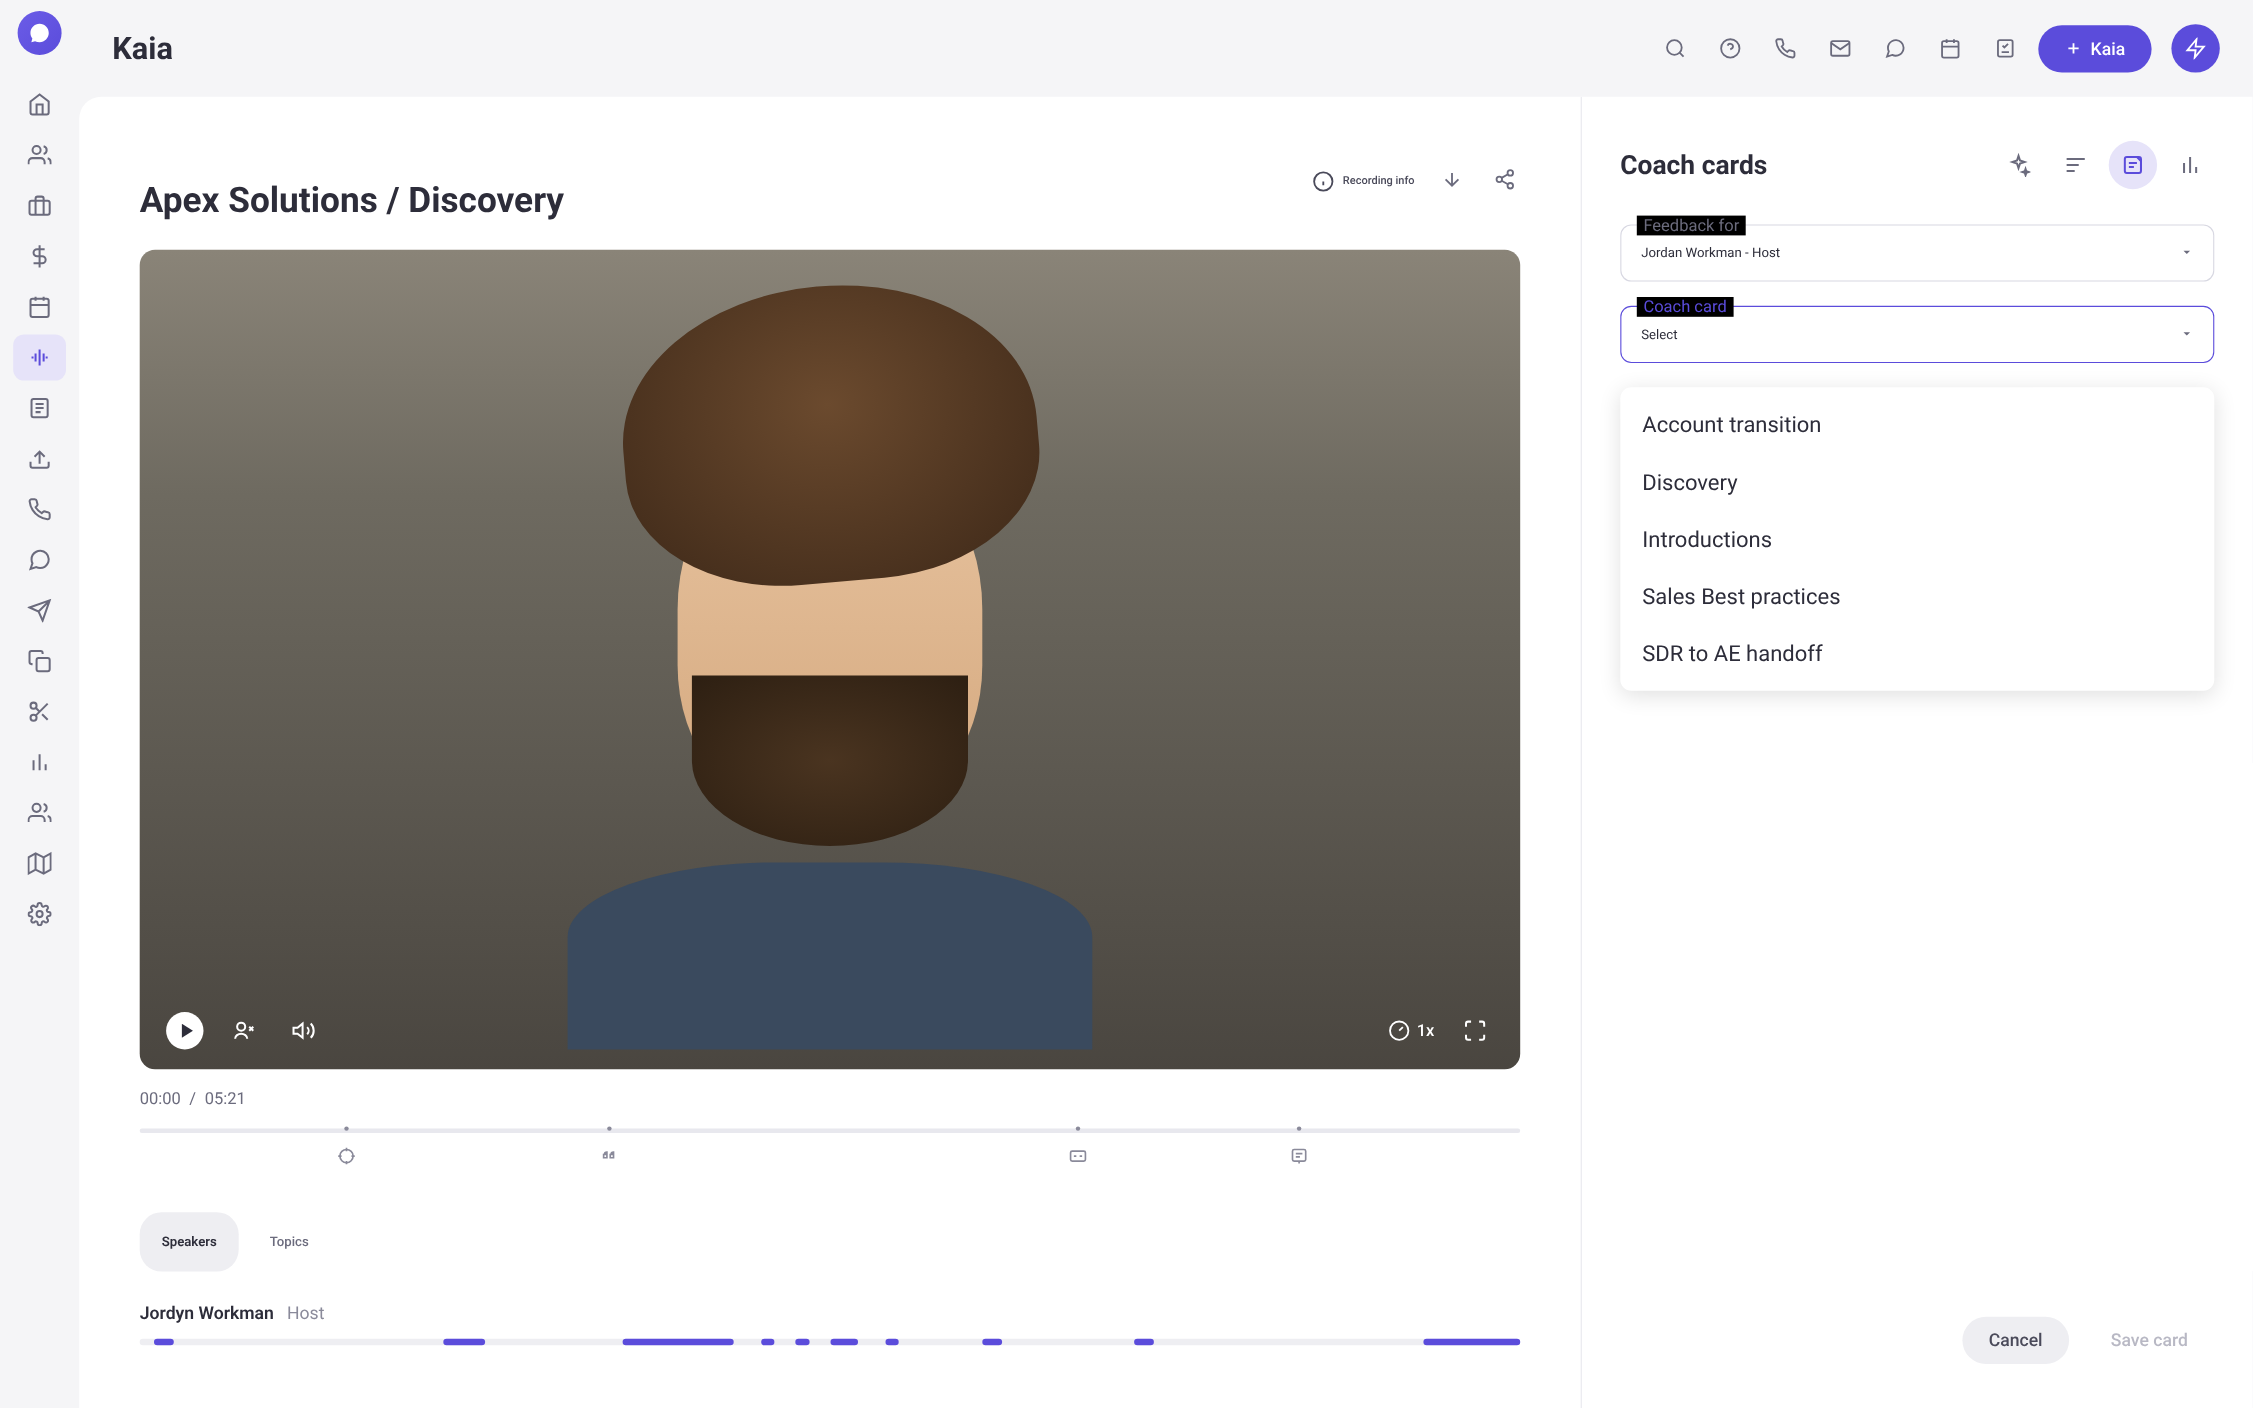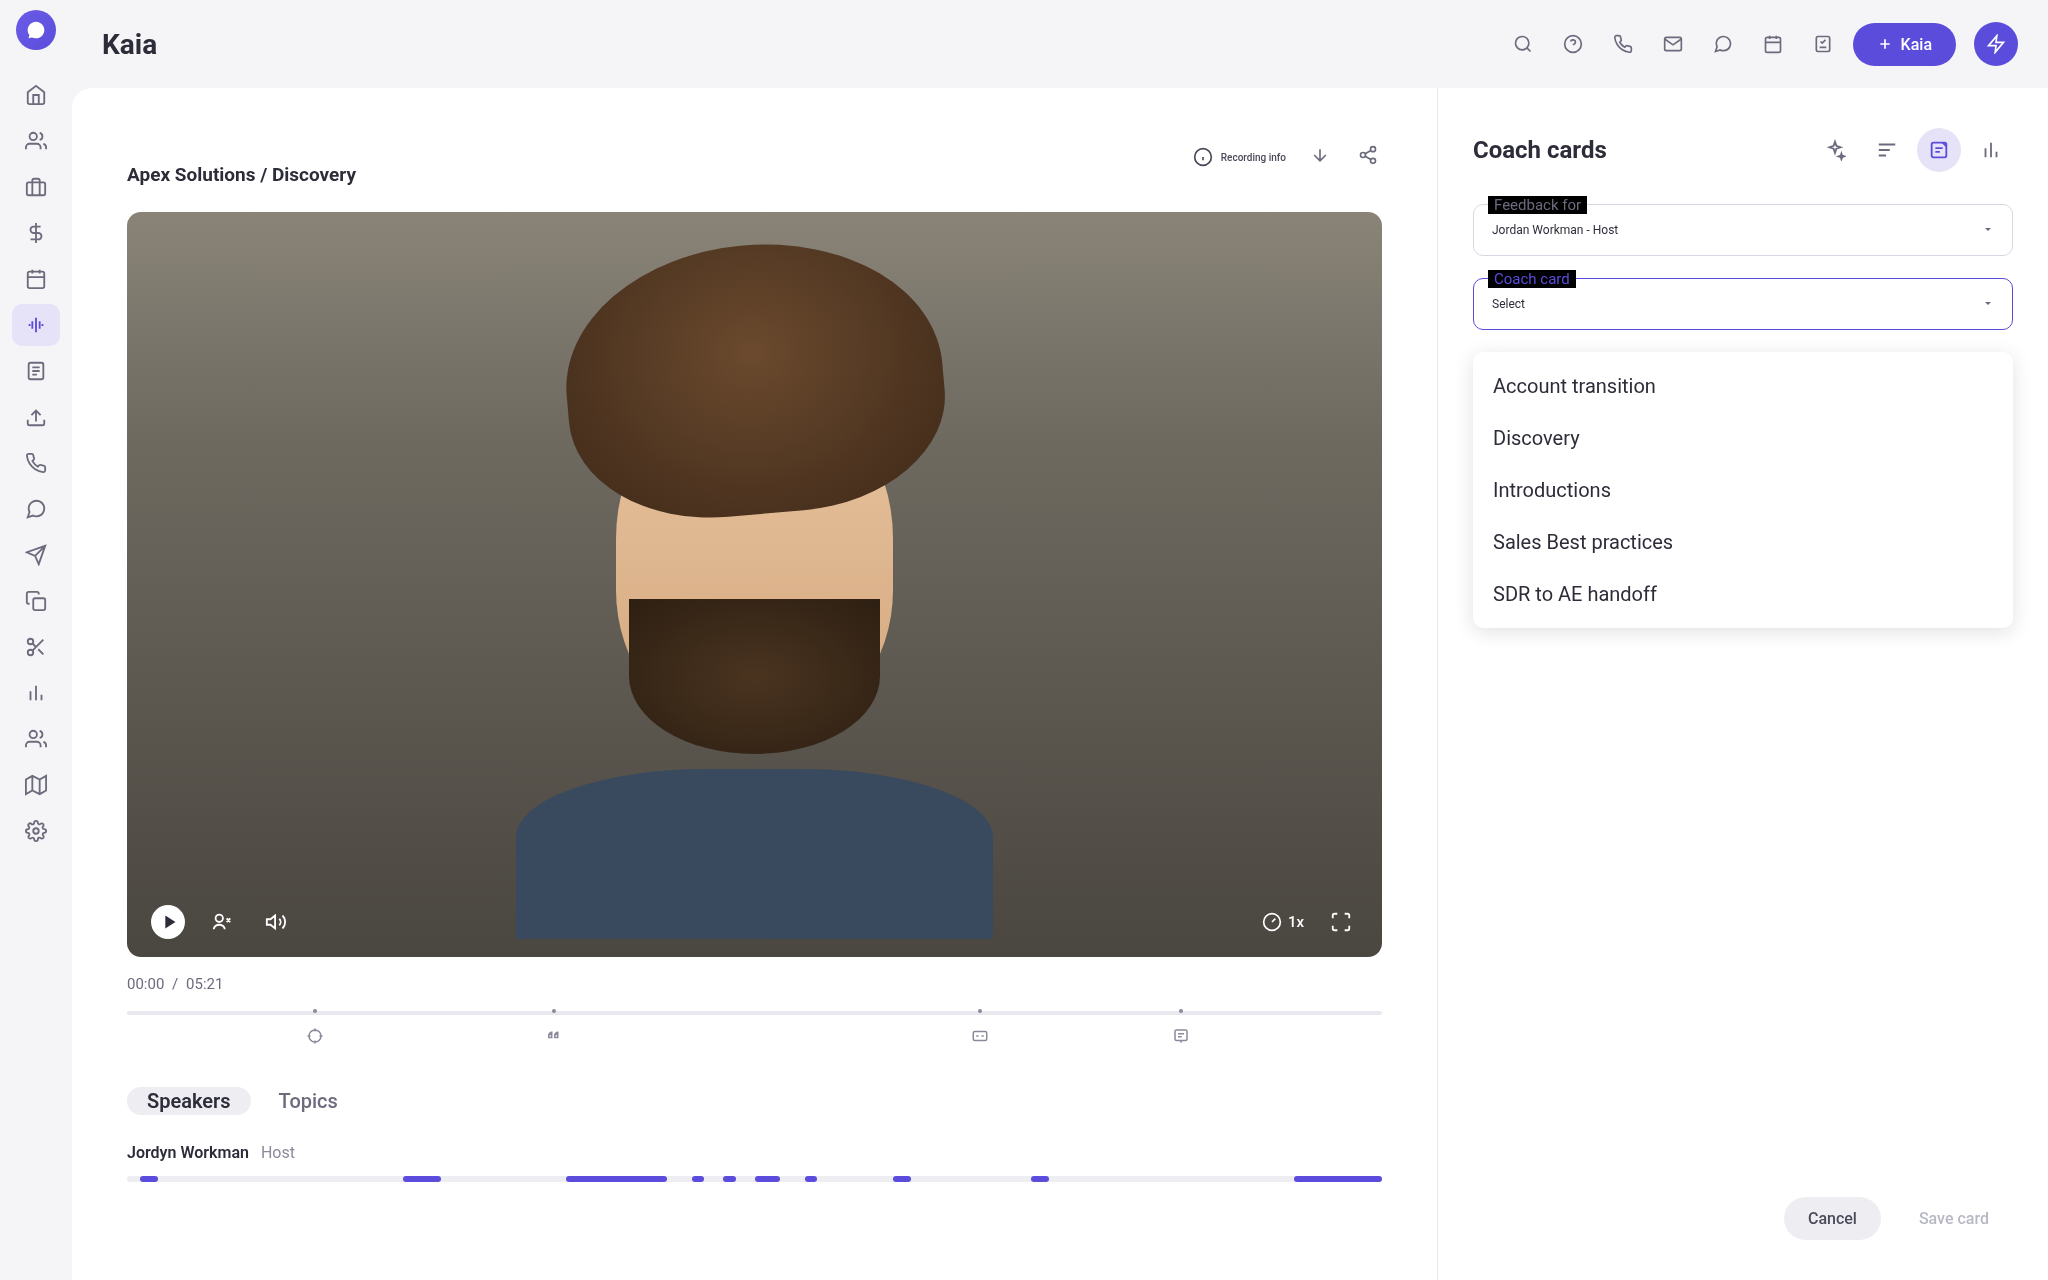--- a/index.html
+++ b/index.html
@@ -25,21 +25,21 @@
 .btn-kaia { background: #5b4cdb; color: white; border: none; border-radius: 24px; padding: 12px 24px; font-size: 16px; font-weight: 500; display: flex; align-items: center; gap: 8px; cursor: pointer; }
 .btn-bolt { width: 44px; height: 44px; border-radius: 50%; background: #5b4cdb; display: flex; align-items: center; justify-content: center; cursor: pointer; margin-left: 8px; }
 .btn-bolt svg { stroke: white; fill: none; stroke-width: 2; }
 
 
 .content { flex: 1; display: flex; background: white; border-radius: 20px 0 0 0; overflow: hidden; }
 
 
 .player-panel { flex: 1; padding: 40px 55px; border-right: 1px solid #e8e8ee; overflow-y: auto; }
 .crumb-row { display: flex; align-items: center; gap: 20px; margin-bottom: 26px; }
-.crumb { font-size: 19px; font-weight: 700; color: #2d2d3a; flex: 1; margin-top: 35px; }
+.crumb { font-size: 32px; font-weight: 700; color: #2d2d3a; flex: 1; margin-top: 35px; }
 .recinfo { display: flex; align-items: center; gap: 8px; color: #4a4a5a; font-size: 10px; font-weight: 500; cursor: pointer; }
 .recinfo svg, .crumb-icon svg { width: 20px; height: 20px; stroke: currentColor; fill: none; stroke-width: 2; }
 .crumb-icon { color: #6b6b7d; cursor: pointer; padding: 4px; }
 
 
 .video { width: 100%; aspect-ratio: 16/9.5; border-radius: 14px; background: linear-gradient(180deg, #8a8478 0%, #6e6a60 30%, #4a4640 100%); position: relative; overflow: hidden; display:flex; align-items:center; justify-content:center; }
 .face { width: 50%; height: 95%; position: relative; }
 .hair { position:absolute; top:2%; left:20%; width:60%; height:38%; background: radial-gradient(ellipse at 50% 40%, #6b4a2e, #3d2818); border-radius: 50% 50% 40% 40%; transform: rotate(-5deg); }
 .skin { position:absolute; top:22%; left:28%; width:44%; height:48%; background: linear-gradient(180deg, #e8c4a0, #d4a87e); border-radius: 45% 45% 40% 40%; }
 .beard { position:absolute; top:52%; left:30%; width:40%; height:22%; background: radial-gradient(ellipse, #4a3420, #2d1f12); border-radius: 0 0 50% 50%; }
@@ -56,21 +56,21 @@
 .time-row { margin-top: 18px; color: #6b6b7d; font-size: 15px; }
 .time-row .slash { margin: 0 4px; }
 .timeline { margin-top: 18px; height: 4px; background: #e8e8ee; border-radius: 2px; position: relative; }
 .timeline-markers { position: relative; height: 30px; margin-top: 12px; }
 .tmark { position: absolute; top: 0; transform: translateX(-50%); color: #8a8a9a; }
 .tmark svg { width: 18px; height: 18px; stroke: currentColor; fill: none; stroke-width: 2; }
 .tmark.dot { top: -18px; width: 4px; height: 4px; background: #8a8a9a; border-radius: 50%; }
 
 
 .tabs { display: flex; gap: 8px; margin-top: 30px; }
-.tab { padding: 2px 20px; border-radius: 20px; font-size: 20px; font-weight: 500; cursor: pointer; color: #6b6b7d; }
+.tab { padding: 20px 20px; border-radius: 20px; font-size: 12px; font-weight: 500; cursor: pointer; color: #6b6b7d; }
 .tab.active { background: #eeeef2; color: #2d2d3a; font-weight: 600; }
 
 
 .speaker-row { margin-top: 28px; }
 .speaker-name { font-size: 16px; font-weight: 600; color: #2d2d3a; }
 .speaker-role { font-size: 16px; color: #8a8a9a; margin-left: 8px; font-weight: 400; }
 .speaker-bar { margin-top: 14px; height: 6px; background: #eeeef2; border-radius: 3px; position: relative; }
 .seg { position: absolute; height: 100%; background: #5b4cdb; border-radius: 3px; }
 
 

